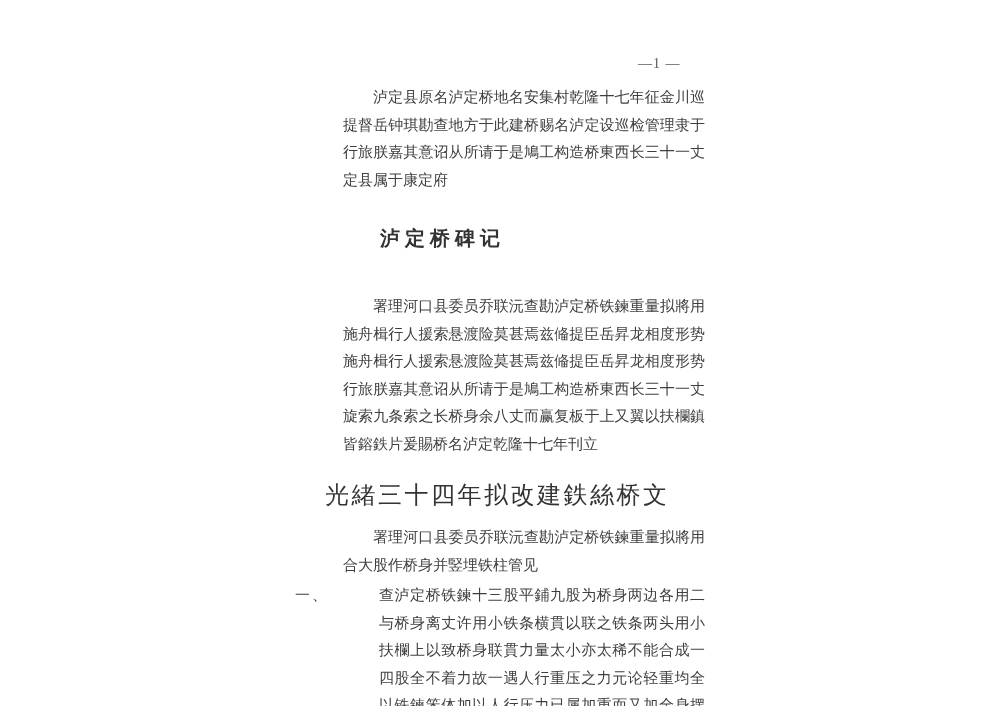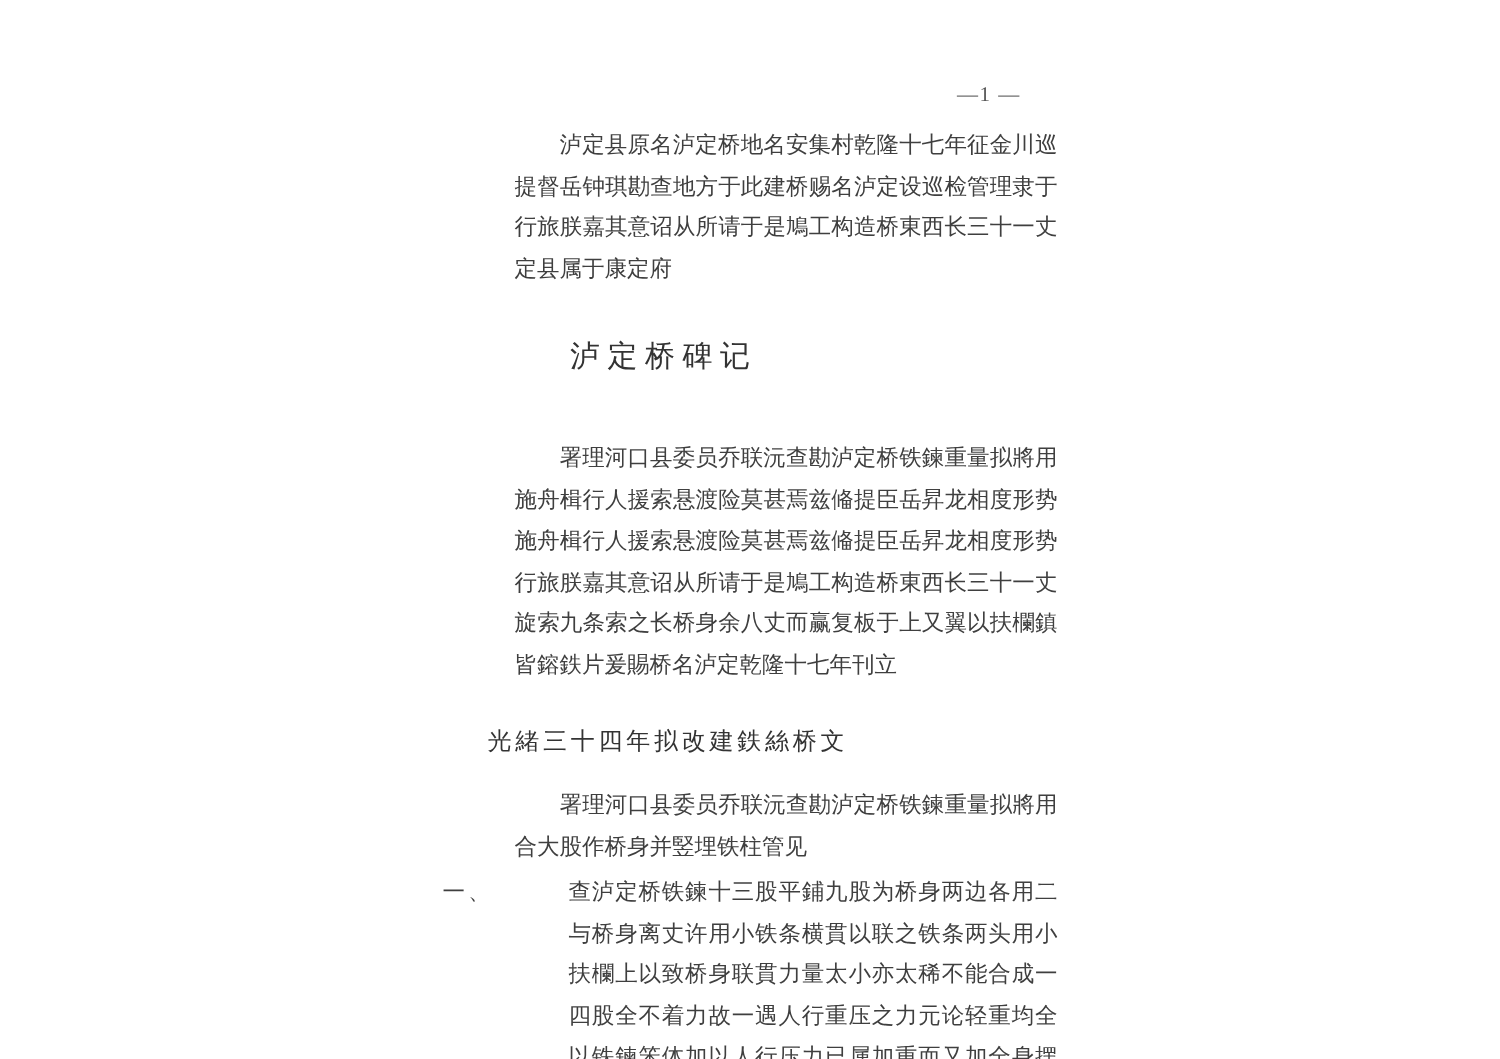--- a/index.html
+++ b/index.html
@@ -49,32 +49,32 @@
   .jline.indent {
     text-indent: 2em;
   }
   .h1 {
     margin: 0;
     margin-top: 17px;
     margin-left: 85px;
     height: 55px;
     line-height: 55px;
     font-size: 20px;
-    font-weight: normal;
+    font-weight: bold;
     letter-spacing: 5px;
     color: #333333;
     white-space: nowrap;
   }
   .h2 {
     margin: 0;
     margin-top: 9px;
     margin-left: 30px;
     height: 56px;
     line-height: 56px;
-    font-size: 16px;
+    font-size: 24px;
     font-weight: normal;
     letter-spacing: 2.5px;
     color: #333333;
     white-space: nowrap;
   }
   .gap-p2 { height: 27px; }
   .para.survey { margin-top: 1px; }
   .list-item {
     position: relative;
     margin-top: 3px;

